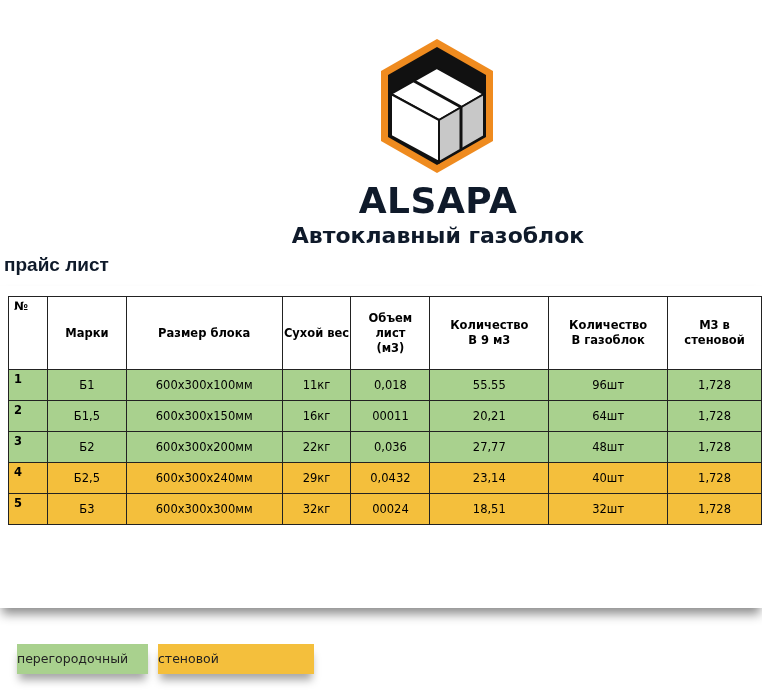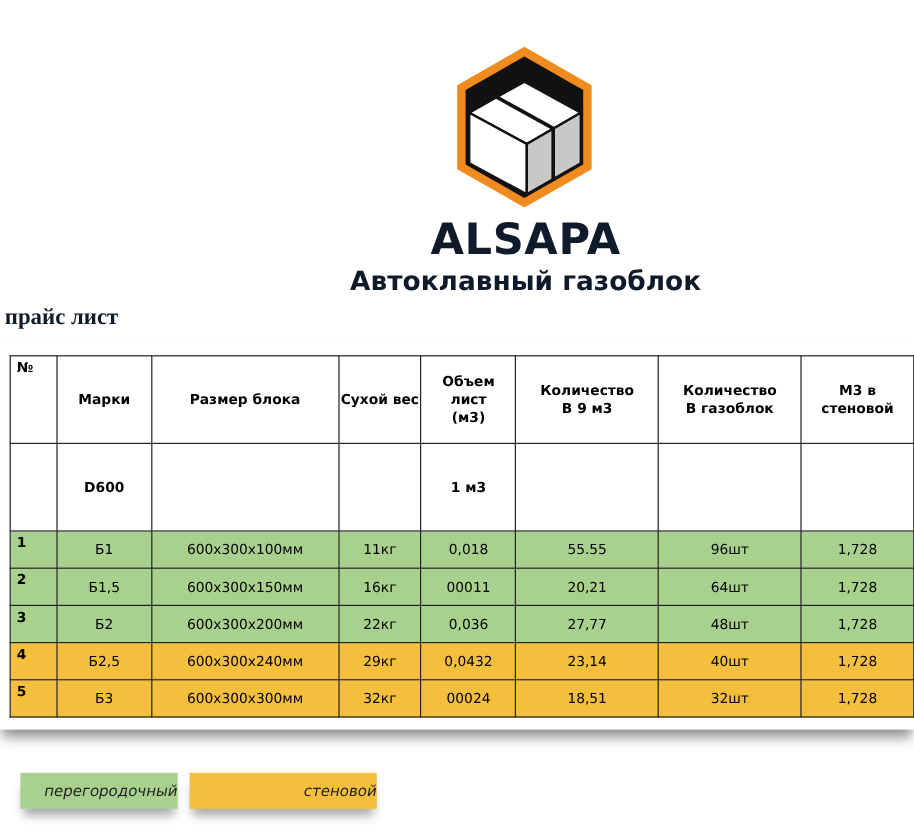--- a/index.html
+++ b/index.html
@@ -13,45 +13,44 @@
     top: 180px; font-weight: bold; font-size: 36px; color: #0f1a2a; letter-spacing: 0.5px;
     font-family: "DejaVu Sans", sans-serif;
   }
   .subtitle {
     position: absolute; left: 0; width: 876px; text-align: center;
     top: 223px; font-weight: bold; font-size: 22px; color: #0f1a2a;
     font-family: "DejaVu Sans", sans-serif;
   }
   .price-title {
     position: absolute; left: 4px; top: 254px; font-weight: bold; font-size: 19px; color: #0f1a2a;
-    font-family: Liberation Serif, serif;
+    font-family: Liberation Sans, sans-serif;
   }
   .sheet {
     position: absolute; left: 0; top: 286px; width: 762px; height: 322px; background: #fff;
     box-shadow: 0 8px 10px -2px rgba(0,0,0,0.45);
   }
   table {
     position: absolute; left: 8px; top: 10px; border-collapse: collapse;
     font-family: "DejaVu Sans", sans-serif; font-size: 11.5px;
   }
   td, th {
     border: 1.5px solid #222; text-align: center; vertical-align: middle; padding: 0;
   }
   th { font-weight: bold; font-size: 11.5px; line-height: 15px; }
   .num { text-align: left; vertical-align: top; padding: 2px 0 0 5px; font-weight: bold; }
   tr.head { height: 73px; }
   tr.sub { height: 73px; font-weight: bold; }
   tr.row { height: 31px; }
   tr.green td { background: #a9d18e; }
   tr.orange td { background: #f4bf3c; }
   .legend {
-    position: absolute; top: 644px; height: 30px; line-height: 30px; text-align: right;
+    position: absolute; top: 644px; height: 30px; line-height: 30px; text-align: left;
     font-family: "DejaVu Sans", sans-serif; font-size: 12.5px; color: #222;
     box-shadow: 0 8px 8px -2px rgba(0,0,0,0.35);
-    font-style: italic;
   }
   .leg-green { left: 17px; width: 131px; background: #a9d18e; }
   .leg-orange { left: 158px; width: 156px; background: #f4bf3c; }
 </style>
 </head>
 <body>
 
 <svg class="logo" viewBox="0 0 120 140">
   <polygon points="60,3 116,35 116,105 60,137 4,105 4,35" fill="#ef8b1f"></polygon>
   <polygon points="60,11 109,39 109,101 60,129 11,101 11,39" fill="#111"></polygon>
@@ -94,30 +93,20 @@
         <div>В 9 м3</div>
       </th>
       <th>
         <div>Количество</div>
         <div>В газоблок</div>
       </th>
       <th>
         <div>М3 в</div>
         <div>стеновой</div>
       </th>
-    </tr>
-    <tr class="sub">
-      <td></td>
-      <td>D600</td>
-      <td></td>
-      <td></td>
-      <td>1 м3</td>
-      <td></td>
-      <td></td>
-      <td></td>
     </tr>
     <tr class="row green">
       <td class="num">1</td>
       <td>Б1</td>
       <td>600x300x100мм</td>
       <td>11кг</td>
       <td>0,018</td>
       <td>55.55</td>
       <td>96шт</td>
       <td>1,728</td>

